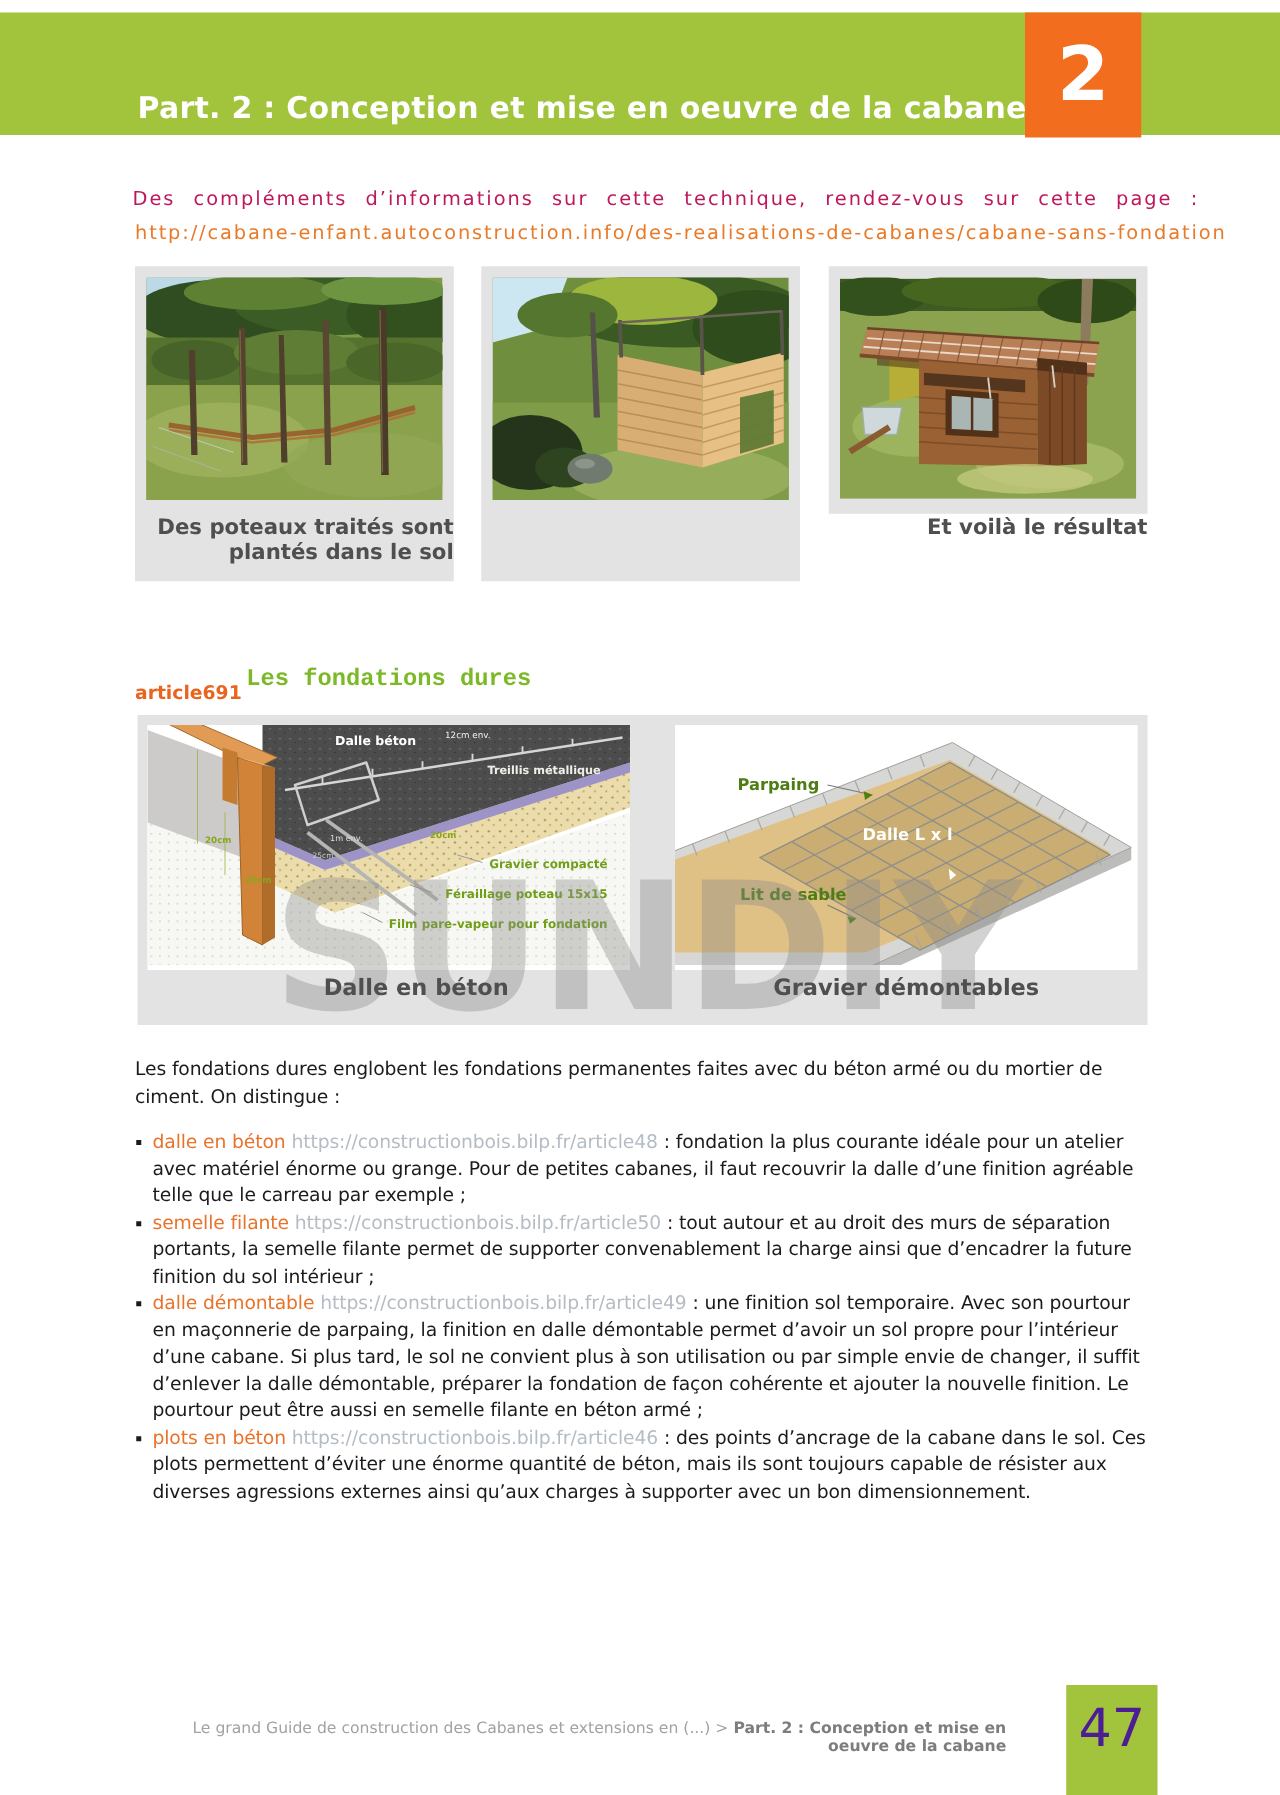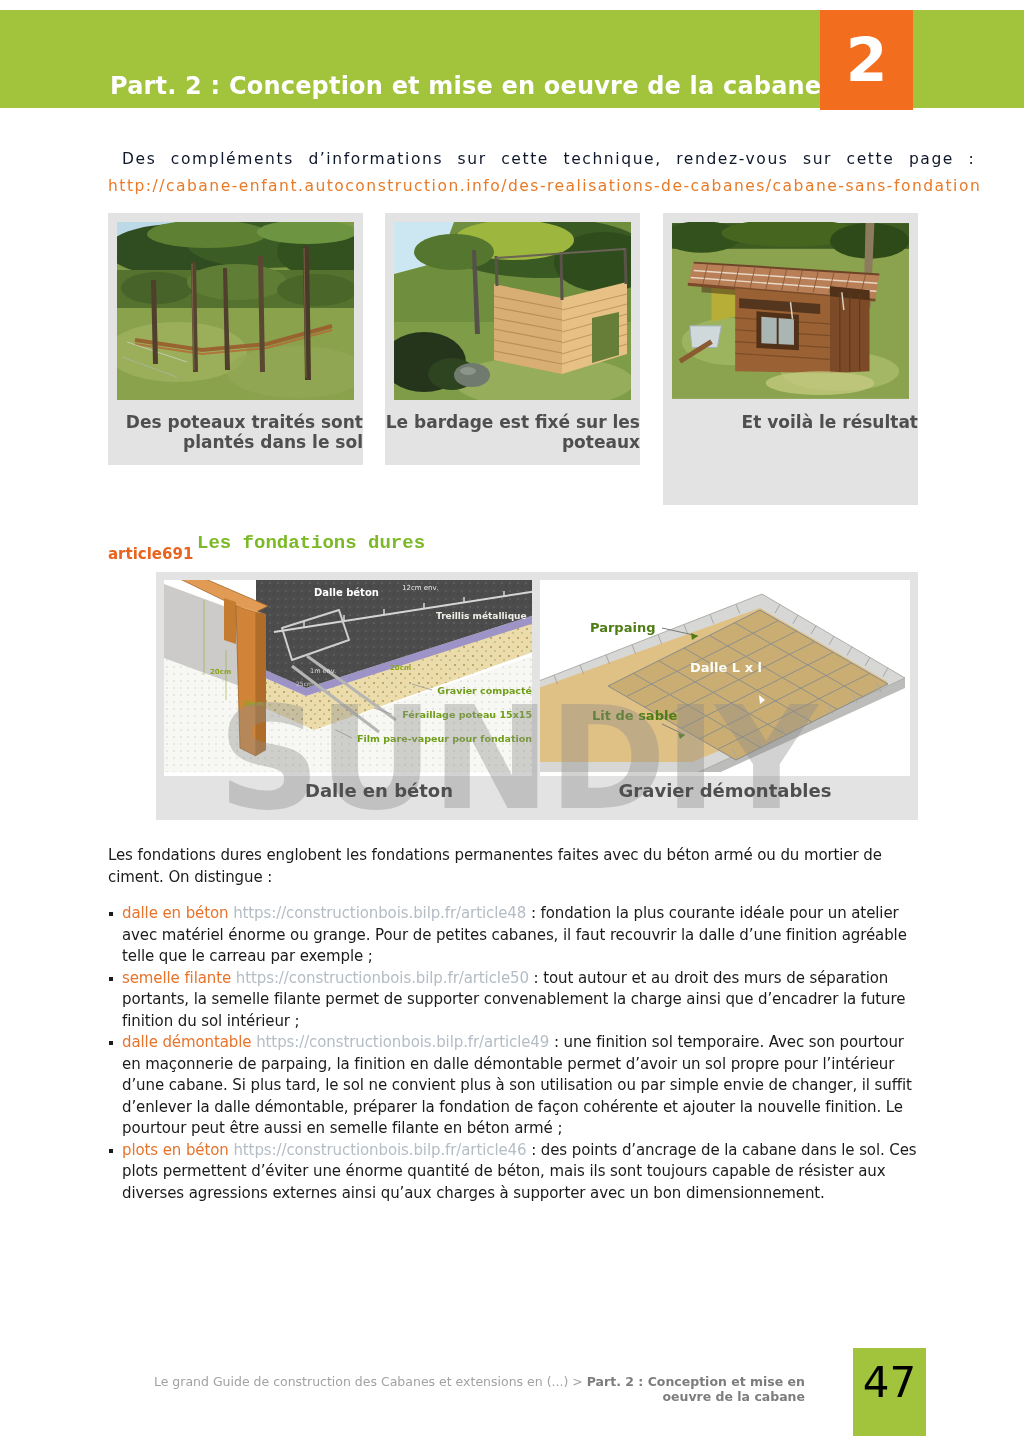--- a/index.html
+++ b/index.html
@@ -7,22 +7,22 @@
         font-family:"DejaVu Sans","Liberation Sans",sans-serif;}
 
   
   .header-bar{position:absolute;left:0;top:10px;width:1024px;height:98px;background:#a2c33c;}
   .header-title{position:absolute;left:110px;top:62px;color:#ffffff;font-size:24px;font-weight:bold;letter-spacing:.2px;}
   .part-box{position:absolute;left:820px;top:10px;width:93px;height:100px;background:#f36d1f;
             display:flex;align-items:center;justify-content:center;}
   .part-box span{color:#ffffff;font-size:60px;font-weight:bold;line-height:1;}
 
   
-  .intro-line1{position:absolute;left:122px;top:150px;width:800px;white-space:nowrap;
-               font-size:15.5px;color:#0f172a;letter-spacing:1.6px;word-spacing:8px;}
+  .intro-line1{position:absolute;left:106px;top:150px;width:800px;white-space:nowrap;
+               font-size:15.5px;color:#be185d;letter-spacing:1.6px;word-spacing:8px;}
   .intro-link{position:absolute;left:108px;top:177px;white-space:nowrap;
               font-size:15.5px;color:#e87a28;letter-spacing:1.5px;text-decoration:none;}
 
   
   .card{position:absolute;background:#e3e3e3;}
   .photo{position:absolute;left:9px;top:9px;}
   .photo svg{display:block;}
   .card-caption{position:absolute;left:0;width:100%;text-align:right;
                 font-size:17px;font-weight:bold;color:#4f4f4f;line-height:20px;}
 
@@ -46,21 +46,21 @@
   .bullets li::before{content:"";position:absolute;left:1px;top:9px;width:4px;height:4px;background:#1b1b1b;}
   .term{color:#e8732a;}
   .url{color:#b4bcc4;}
 
   
   .footer-text{position:absolute;left:108px;top:1374px;width:697px;text-align:right;
                font-size:12.5px;color:#a2a2a2;}
   .footer-text .crumb-bold{color:#7d7d7d;font-weight:bold;}
   .page-num-box{position:absolute;left:853px;top:1348px;width:73px;height:88px;background:#a2c33c;
                 display:flex;justify-content:center;}
-  .page-num-box span{color:#000000;font-size:42px;margin-top:10px;}
+  .page-num-box span{color:#4c1d95;font-size:42px;margin-top:10px;}
 
   svg text{font-family:"DejaVu Sans","Liberation Sans",sans-serif;}
 </style>
 </head>
 <body>
 
 <div class="page">
 
   <div class="header-bar">
     <div class="header-title">Part. 2 : Conception et mise en oeuvre de la cabane</div>
@@ -138,27 +138,23 @@
         <line x1="102" y1="34" x2="103" y2="64" stroke="#5a5348" stroke-width="3"></line>
         <line x1="167" y1="30" x2="168" y2="78" stroke="#5a5348" stroke-width="3"></line>
         <line x1="231" y1="26" x2="232" y2="62" stroke="#5a5348" stroke-width="3"></line>
         <line x1="102" y1="36" x2="231" y2="27" stroke="#6a6356" stroke-width="2"></line>
         <ellipse cx="30" cy="140" rx="42" ry="30" fill="#24351c"></ellipse>
         <ellipse cx="58" cy="152" rx="24" ry="16" fill="#2e431f"></ellipse>
         <ellipse cx="78" cy="153" rx="18" ry="12" fill="#707a6e"></ellipse>
         <ellipse cx="74" cy="149" rx="8" ry="4" fill="#8b958a"></ellipse>
       </svg>
     </div>
-    <div class="card-caption" style="top:199px;">
-      <div>Le bardage est fixé sur les</div>
-      <div>poteaux</div>
-    </div>
-  </div>
-
-  <div class="card" style="left:663px;top:213px;width:255px;height:292px;">
+  </div>
+
+  <div class="card" style="left:663px;top:213px;width:255px;height:198px;">
     <div class="photo">
       <svg width="237" height="178" viewBox="0 0 240 178">
         <rect width="240" height="178" fill="#8ba34e"></rect>
         <rect width="240" height="26" fill="#3e5c22"></rect>
         <ellipse cx="30" cy="14" rx="40" ry="16" fill="#32511c"></ellipse>
         <ellipse cx="120" cy="10" rx="70" ry="14" fill="#46661f"></ellipse>
         <ellipse cx="200" cy="18" rx="40" ry="18" fill="#2e4a18"></ellipse>
         <polygon points="196,0 205,0 201,86 194,86" fill="#8d7b5d"></polygon>
         <ellipse cx="60" cy="120" rx="50" ry="24" fill="#9db45f"></ellipse>
         <ellipse cx="170" cy="150" rx="60" ry="20" fill="#a3b764"></ellipse>
@@ -201,21 +197,21 @@
       </svg>
     </div>
     <div class="card-caption" style="top:199px;">
       <div>Et voilà le résultat</div>
     </div>
   </div>
 
   <div class="article-ref">article691</div>
   <div class="section-title">Les fondations dures</div>
 
-  <div class="card" style="left:110px;top:572px;width:446px;height:248px;margin-left:46px;">
+  <div class="card" style="left:110px;top:572px;width:446px;height:248px;">
     <div class="diagram-inner">
       <svg width="386" height="192" viewBox="0 0 386 192">
         <defs>
           <pattern id="pSoil" width="7" height="7" patternUnits="userSpaceOnUse">
             <rect width="7" height="7" fill="#f7f7f3"></rect>
               <circle cx="3" cy="3" r="0.7" fill="#c9c9c4"></circle>
           </pattern>
           <pattern id="pSand" width="9" height="9" patternUnits="userSpaceOnUse">
             <rect width="9" height="9" fill="#ecdcab"></rect>
               <circle cx="3" cy="4" r="0.9" fill="#a39052"></circle>

